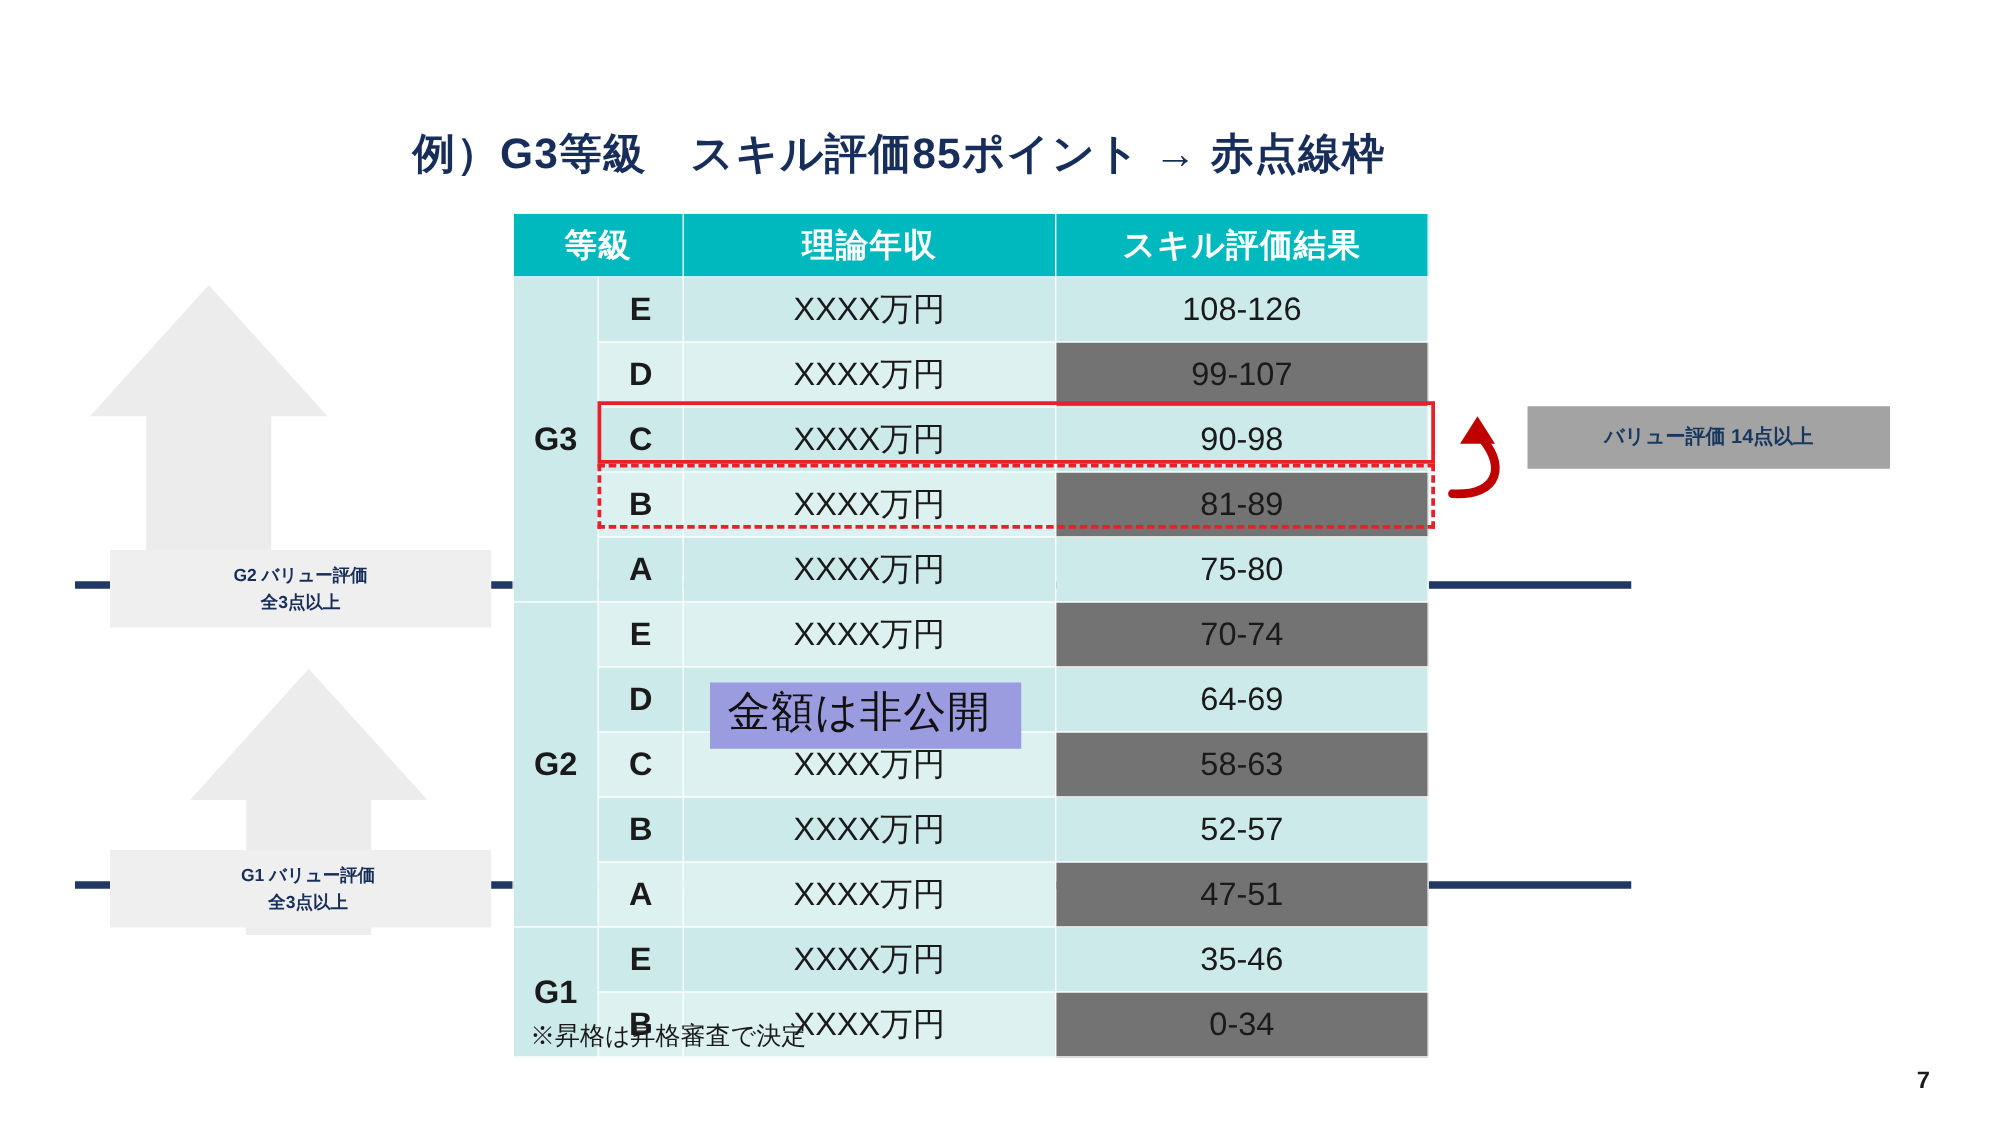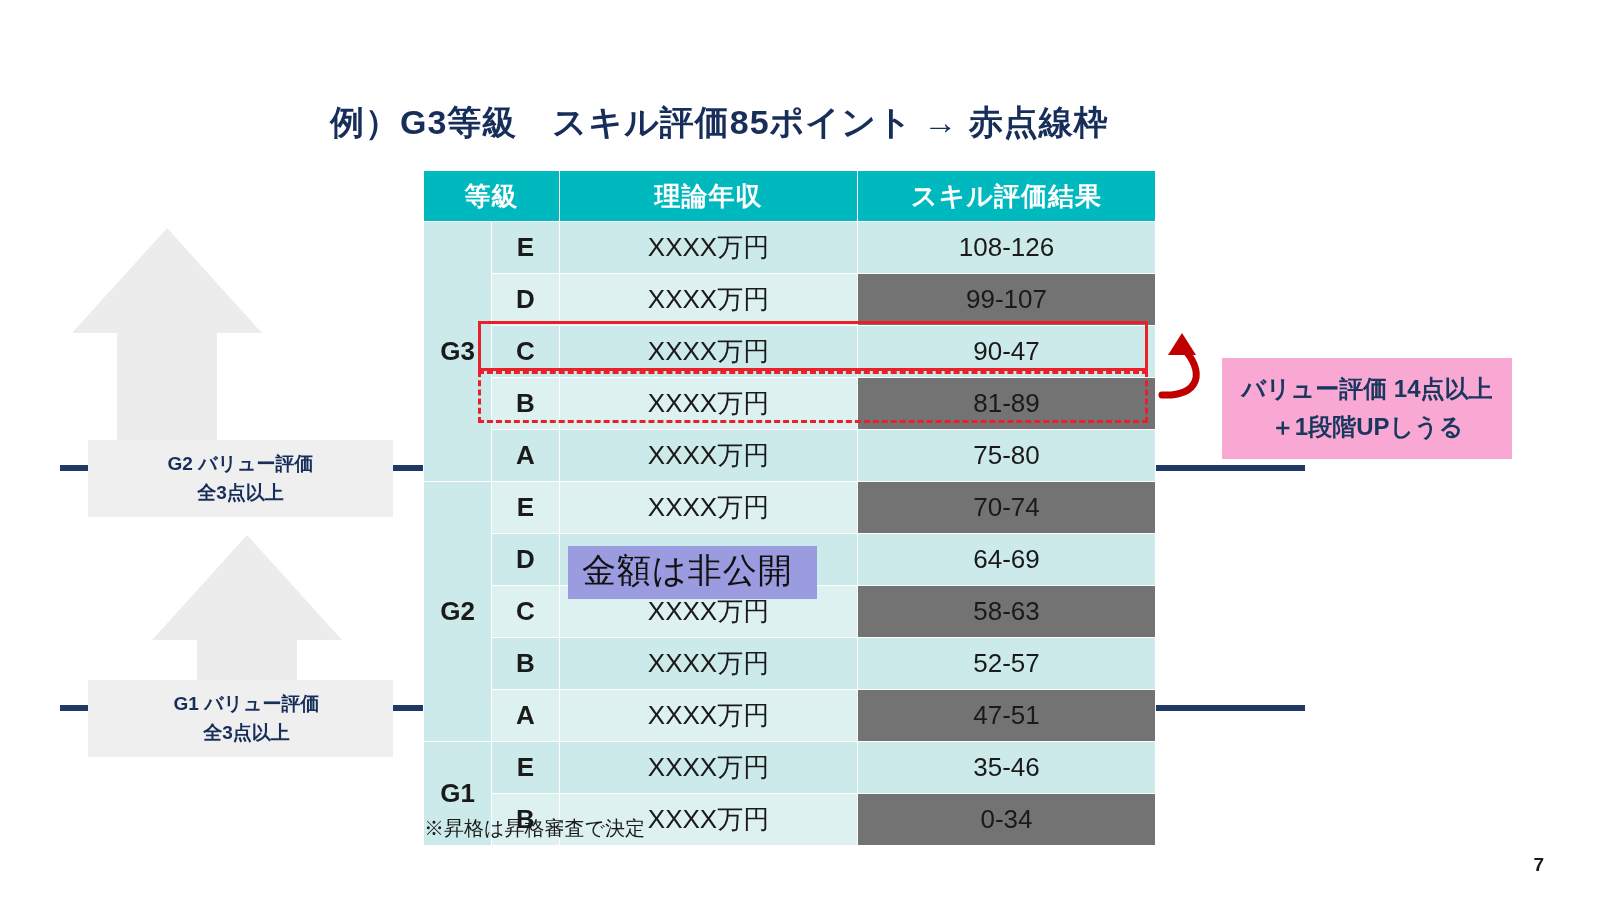--- a/index.html
+++ b/index.html
@@ -65,34 +65,34 @@
     background: #1f3864;
   }
   #rule-1 { left: 60px; top: 465px; width: 1245px; }
   #rule-2 { left: 60px; top: 705px; width: 1245px; }
 
   
   .left-callout {
     position: absolute;
     background: #efefef;
     text-align: center;
-    font-size: 19px;
+    font-size: 14px;
     font-weight: bold;
     color: #172e5a;
     line-height: 1.5;
     padding: 10px 12px;
     box-sizing: border-box;
   }
   #callout-g2 { left: 88px; top: 440px; width: 305px; }
   #callout-g1 { left: 88px; top: 680px; width: 305px; padding-left: 24px; }
 
   
   .table-wrap {
     position: absolute;
-    left: 423px;
+    left: 410px;
     top: 170px;
   }
   table.grade-table {
     border-collapse: collapse;
     table-layout: fixed;
   }
   table.grade-table th {
     background: #00b9bf;
     color: #ffffff;
     font-size: 26px;
@@ -164,29 +164,28 @@
     width: 62px;
     height: 80px;
   }
 
   
   #right-note {
     position: absolute;
     left: 1222px;
     top: 325px;
     width: 290px;
-    background: #f9a8d4;
+    background: #a3a3a3;
     text-align: center;
-    font-size: 24px;
+    font-size: 16px;
     font-weight: bold;
     color: #17375e;
     line-height: 1.6;
     padding: 12px 8px;
     box-sizing: border-box;
-    margin-top: 33px;
   }
 
   
   #secret-amount {
     position: absolute;
     left: 568px;
     top: 546px;
     background: #9b9be0;
     color: #111111;
     font-size: 34px;
@@ -265,21 +264,21 @@
           <td class="score-cell">108-126</td>
         </tr>
         <tr>
           <td class="rank-cell">D</td>
           <td class="salary-cell">XXXX万円</td>
           <td class="score-cell">99-107</td>
         </tr>
         <tr class="alt">
           <td class="rank-cell">C</td>
           <td class="salary-cell">XXXX万円</td>
-          <td class="score-cell">90-47</td>
+          <td class="score-cell">90-98</td>
         </tr>
         <tr>
           <td class="rank-cell">B</td>
           <td class="salary-cell">XXXX万円</td>
           <td class="score-cell">81-89</td>
         </tr>
         <tr class="alt">
           <td class="rank-cell">A</td>
           <td class="salary-cell">XXXX万円</td>
           <td class="score-cell">75-80</td>
@@ -330,21 +329,20 @@
   <div class="red-box" id="red-solid"></div>
   <div class="red-box" id="red-dashed"></div>
 
   <svg id="red-arrow" viewBox="0 0 62 80">
     <path d="M10 70 C 48 72, 54 46, 30 22" fill="none" stroke="#c00000" stroke-width="7" stroke-linecap="round"></path>
     <polygon points="30,8 44,30 16,30" fill="#c00000"></polygon>
   </svg>
 
   <div id="right-note">
     <div>バリュー評価 14点以上</div>
-    <div>＋1段階UPしうる</div>
   </div>
 
   <div id="secret-amount">金額は非公開</div>
 
   <div id="footnote">※昇格は昇格審査で決定</div>
 
   <div id="page-number">7</div>
 
 </div>
 

